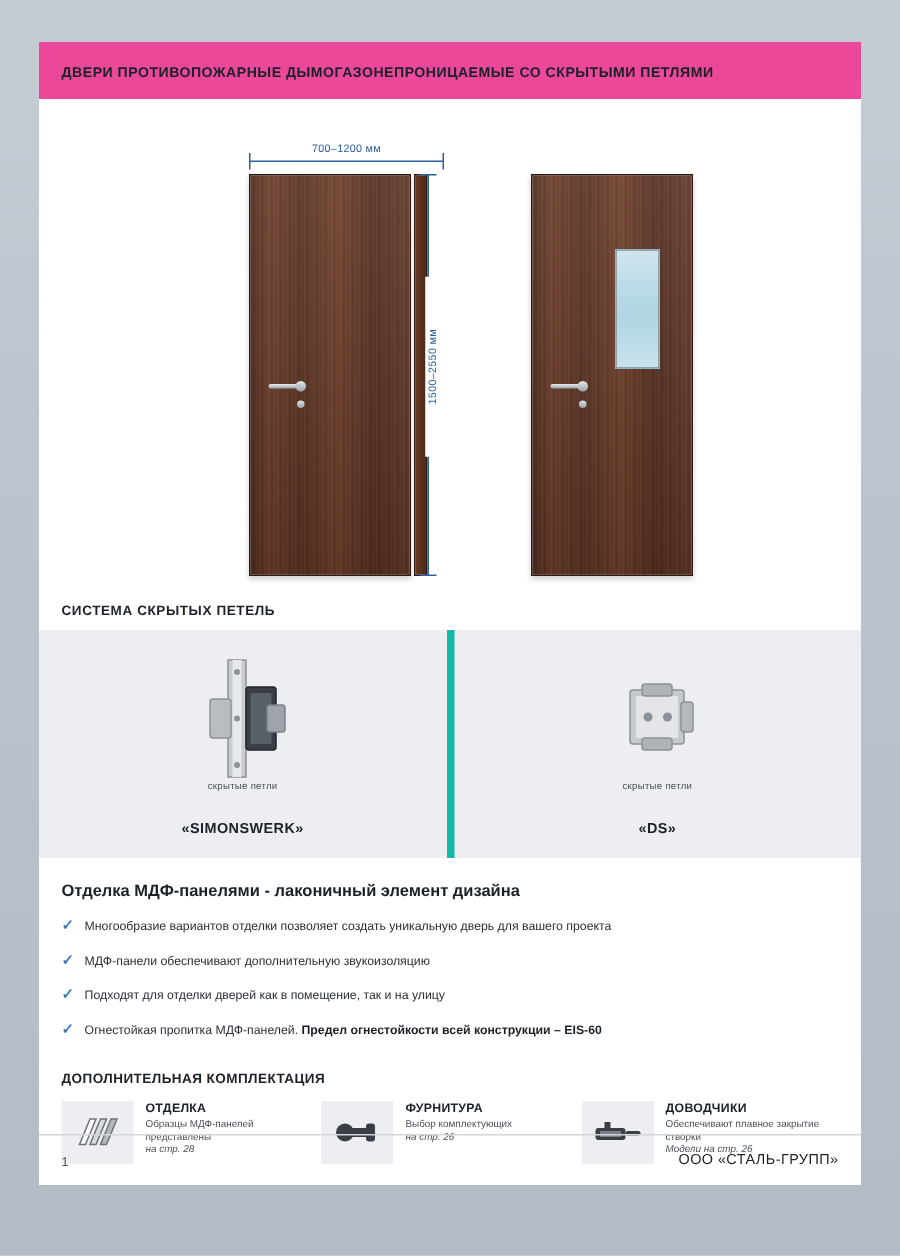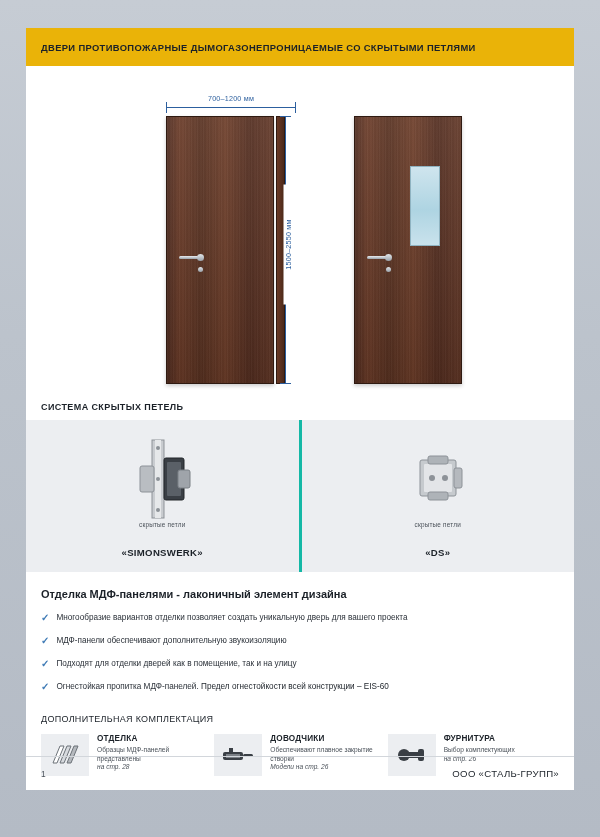--- a/index.html
+++ b/index.html
@@ -16,21 +16,21 @@
   }
   .sheet {
     position: absolute;
     left: 26px; top: 28px; width: 548px; height: 762px;
     background: #ffffff;
   }
 
   
   .hdr {
     position: absolute; left: 0; top: 0; width: 548px; height: 38px;
-    background: #eab308;
+    background: #ec4899;
     display: flex; align-items: center; padding-left: 15px;
   }
   .hdr-title {
     font-size: 9.4px; font-weight: bold; letter-spacing: .35px; color: #1b2128;
   }
 
   
   .draw {
     position: absolute; left: 0; top: 38px; width: 548px; height: 320px;
     background: #ffffff;
@@ -133,21 +133,21 @@
     position: absolute; left: 0; top: 392px; width: 548px; height: 152px;
     background: #eceef1;
     display: flex;
   }
   .hinge-cell {
     flex: 1; position: relative;
     display: flex; flex-direction: column; align-items: center; justify-content: flex-end;
     padding-bottom: 14px;
     gap: 17px;
   }
-  .hinge-cell + .hinge-cell { border-left: 3px solid #14b8a6; }
+  .hinge-cell + .hinge-cell { border-left: 5px solid #14b8a6; }
   .hinge-img {
     position: absolute; left: 50%; top: 16px; transform: translateX(-50%);
   }
   .hinge-cap-small {
     font-size: 6.4px; color: #4a5159; letter-spacing: .2px; margin-bottom: 2px;
   }
   .hinge-cap-big {
     font-size: 9.6px; font-weight: bold; color: #1b2128; letter-spacing: .3px;
   }
 
@@ -159,26 +159,26 @@
   .bullets {
     position: absolute; left: 15px; top: 584px; width: 520px;
   }
   .bullet {
     display: flex; align-items: flex-start; gap: 7px; margin-bottom: 12px;
   }
   .tick {
     color: #3e7ab5; font-size: 10px; line-height: 11px; font-weight: bold;
   }
   .btxt { font-size: 8.2px; color: #2a3038; line-height: 11px; }
-  .btxt b { font-weight: normal; color: #1b2128; }
+  .btxt b { font-weight: bold; color: #1b2128; }
 
   
   .extra-title {
     position: absolute; left: 15px; top: 686px;
-    font-size: 9px; font-weight: normal; color: #1b2128; letter-spacing: .3px;
+    font-size: 9px; font-weight: bold; color: #1b2128; letter-spacing: .3px;
   }
   .extras {
     position: absolute; left: 15px; top: 706px; width: 520px;
     display: flex; gap: 0;
   }
   .extra {
     flex: 1; display: flex; gap: 8px; align-items: flex-start;
   }
   .extra-ico {
     width: 48px; height: 42px; background: #eceef1;
@@ -322,48 +322,48 @@
         </div>
         <div class="extra-txt">
           <h4>ОТДЕЛКА</h4>
           <p>Образцы МДФ-панелей представлены</p>
           <p class="ital">на стр. 28</p>
         </div>
       </div>
 
       <div class="extra">
         <div class="extra-ico">
+          <svg width="32" height="20" viewBox="0 0 32 20">
+            <circle cx="8" cy="10" r="6" fill="#3a3f45"></circle>
+            <rect x="8" y="7" width="20" height="6" rx="3" fill="#3a3f45"></rect>
+            <rect x="22" y="4" width="6" height="12" rx="2" fill="#3a3f45"></rect>
+          </svg>
+        </div>
+        <div class="extra-txt">
+          <h4>ФУРНИТУРА</h4>
+          <p>Выбор комплектующих</p>
+          <p class="ital">на стр. 26</p>
+        </div>
+      </div>
+
+      <div class="extra">
+        <div class="extra-ico">
           <svg width="34" height="20" viewBox="0 0 34 20">
             <rect x="2" y="7" width="20" height="8" rx="2" fill="#3a3f45"></rect>
             <rect x="5" y="9" width="14" height="4" fill="#7b8086"></rect>
             <rect x="22" y="9" width="10" height="3" rx="1.5" fill="#3a3f45"></rect>
             <rect x="8" y="3" width="4" height="4" fill="#3a3f45"></rect>
           </svg>
         </div>
         <div class="extra-txt">
           <h4>ДОВОДЧИКИ</h4>
           <p>Обеспечивают плавное закрытие створки</p>
           <p class="ital">Модели на стр. 26</p>
         </div>
       </div>
-
-      <div class="extra">
-        <div class="extra-ico">
-          <svg width="32" height="20" viewBox="0 0 32 20">
-            <circle cx="8" cy="10" r="6" fill="#3a3f45"></circle>
-            <rect x="8" y="7" width="20" height="6" rx="3" fill="#3a3f45"></rect>
-            <rect x="22" y="4" width="6" height="12" rx="2" fill="#3a3f45"></rect>
-          </svg>
-        </div>
-        <div class="extra-txt">
-          <h4>ФУРНИТУРА</h4>
-          <p>Выбор комплектующих</p>
-          <p class="ital">на стр. 26</p>
-        </div>
-      </div>
     </div>
 
     <div class="footer">
       <div class="pagenum">1</div>
       <div class="brand">ООО «СТАЛЬ-ГРУПП»</div>
     </div>
 
   </div>
 </div>
 

